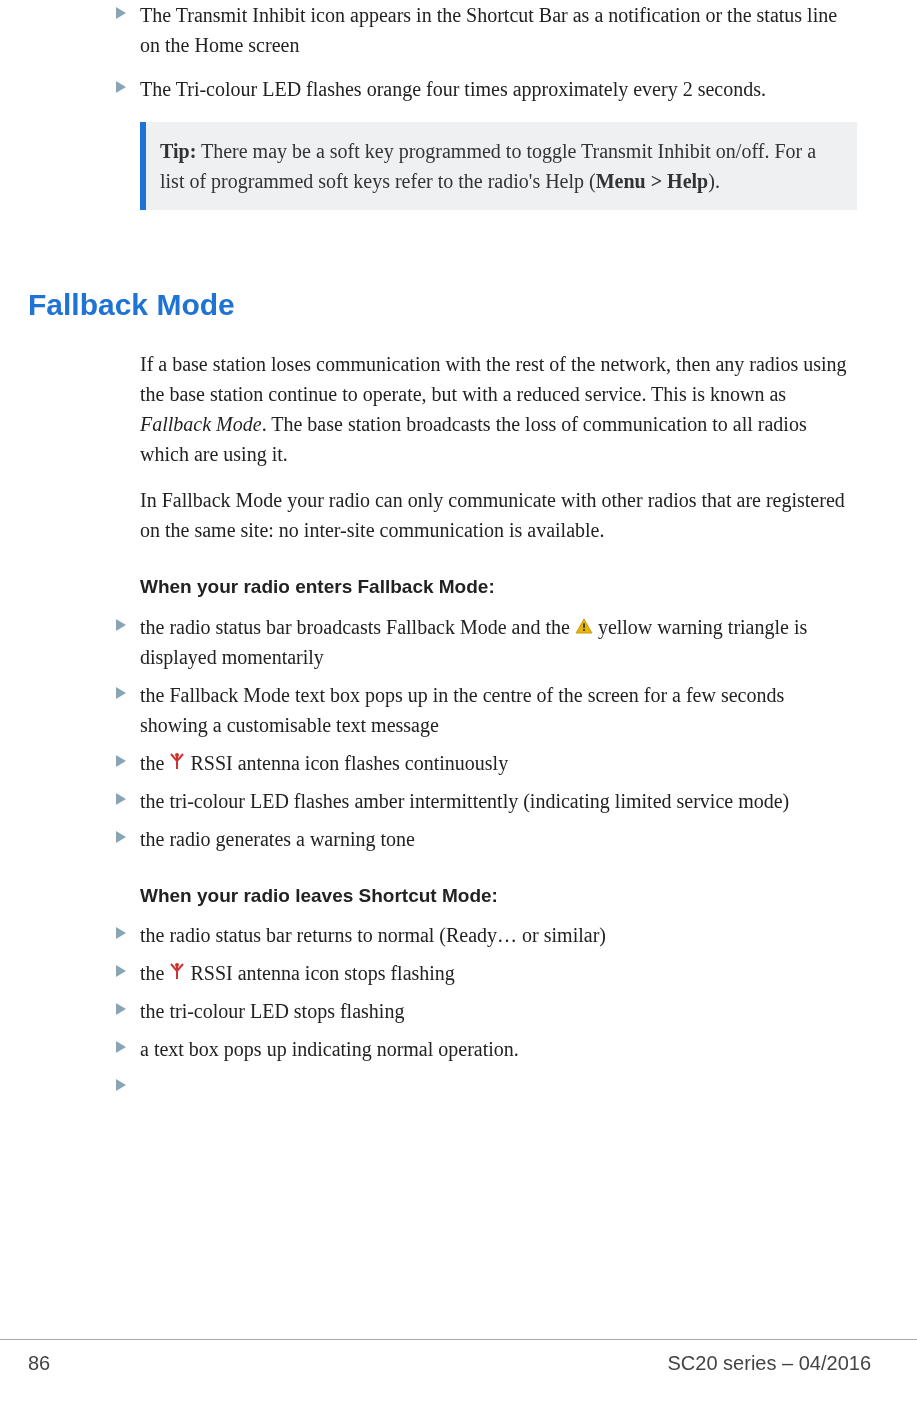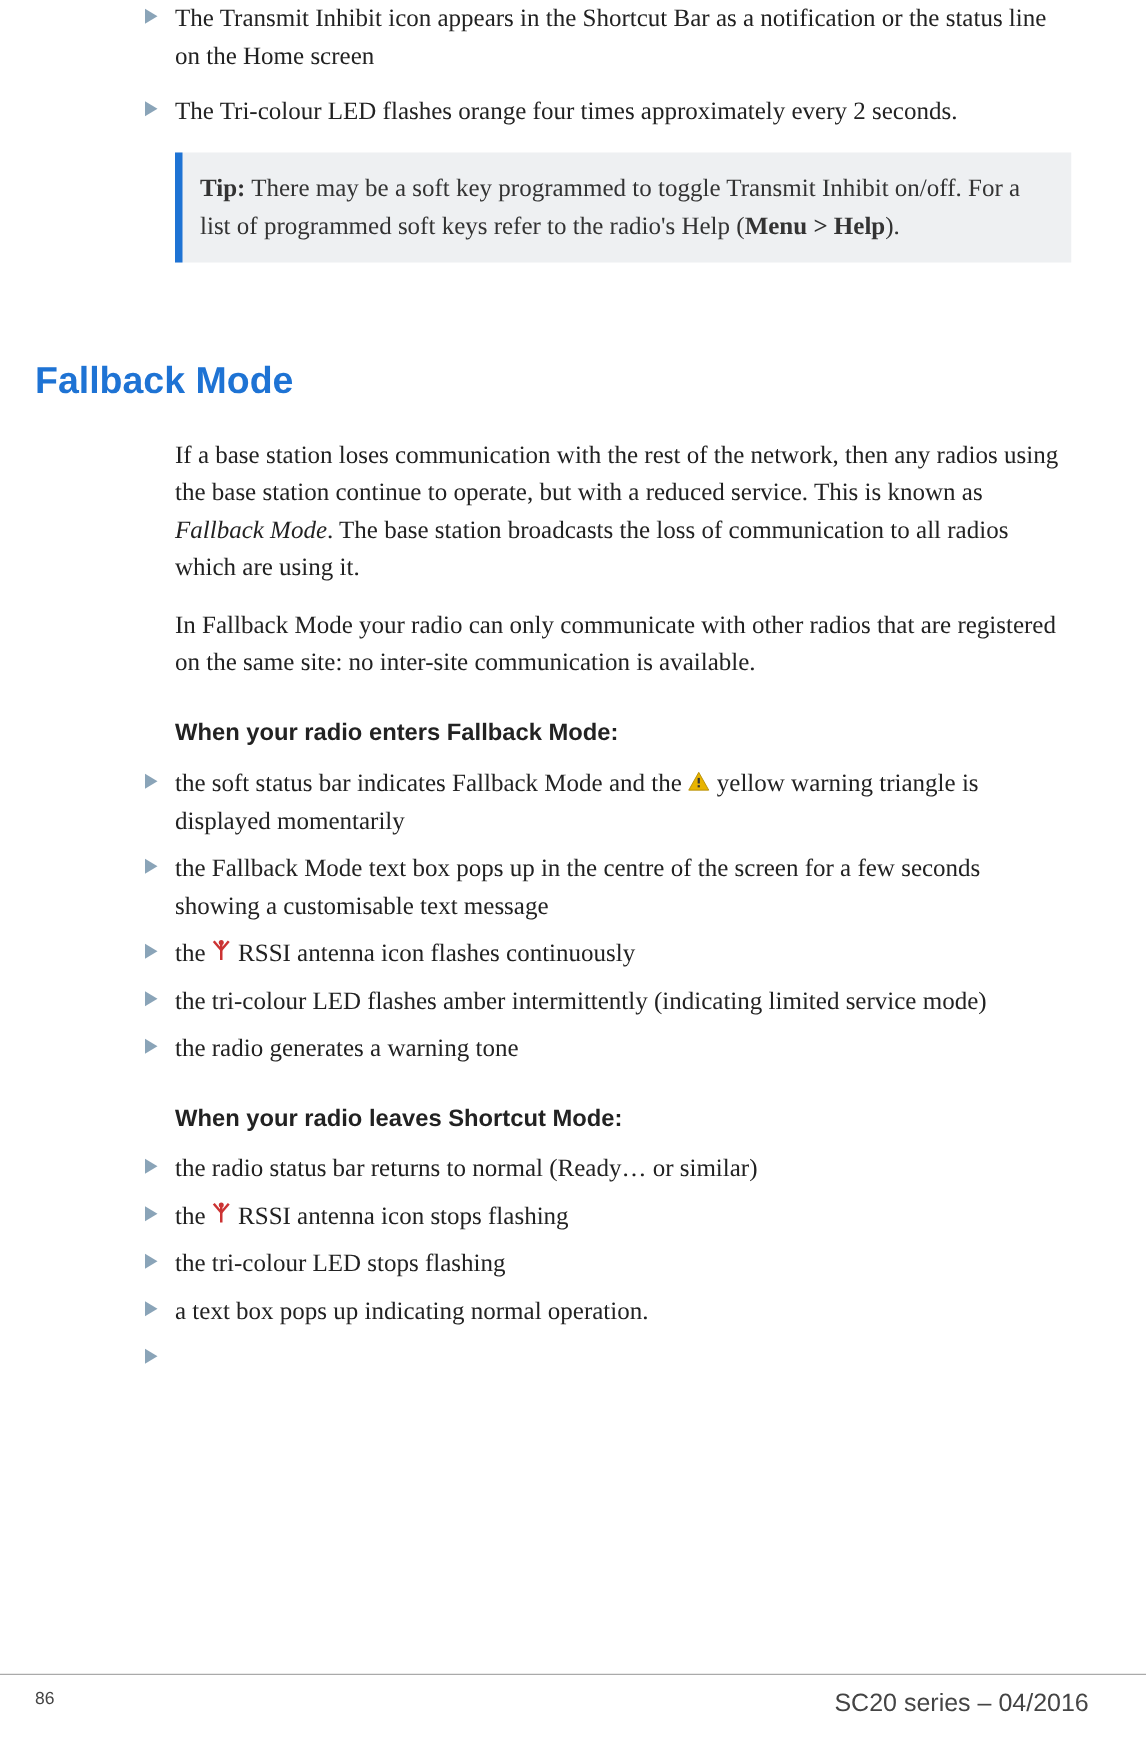--- a/index.html
+++ b/index.html
@@ -61,21 +61,21 @@
       font-size: 18px;
       color: #444;
     }
     .footer-inner {
       display: flex;
       justify-content: space-between;
       padding: 0 46px 0 28px;
       font-family: Arial, Helvetica, sans-serif;
     }
     .page-num {
-      font-size: 14px;
+      font-size: 20px;
       text-align: center;
     }
     .foot-right {
       font-size: 20px;
       align-self: center;
     }
     .inline-icon {
       display: inline-block;
       vertical-align: middle;
       position: relative;
@@ -154,21 +154,21 @@
   <div class="content-indent">
     <p class="body-para">
       <span>If a base station loses communication with the rest of the network, then any radios using the base station continue to operate, but with a reduced service. This is known as </span><span class="italic">Fallback Mode</span><span>. The base station broadcasts the loss of communication to all radios which are using it.</span>
     </p>
     <p class="body-para">In Fallback Mode your radio can only communicate with other radios that are registered on the same site: no inter-site communication is available.</p>
 
     <div class="sub-heading">When your radio enters Fallback Mode:</div>
     <ul class="fb-bullets">
       <li>
         <span class="marker"></span>
-        <span>the soft status bar indicates Fallback Mode and the </span>
+        <span>the radio status bar broadcasts Fallback Mode and the </span>
         <span class="inline-icon warning-triangle">
           <svg viewBox="0 0 20 18" width="18" height="16">
               <polygon points="10,1 19,17 1,17" fill="#e8b400" stroke="#b58b00" stroke-width="0.8"></polygon>
               <rect x="9" y="6" width="2" height="5" fill="#333"></rect>
               <rect x="9" y="12.5" width="2" height="2" fill="#333"></rect>
             </svg>
         </span>
         <span> yellow warning triangle is displayed momentarily</span>
       </li>
       <li>

